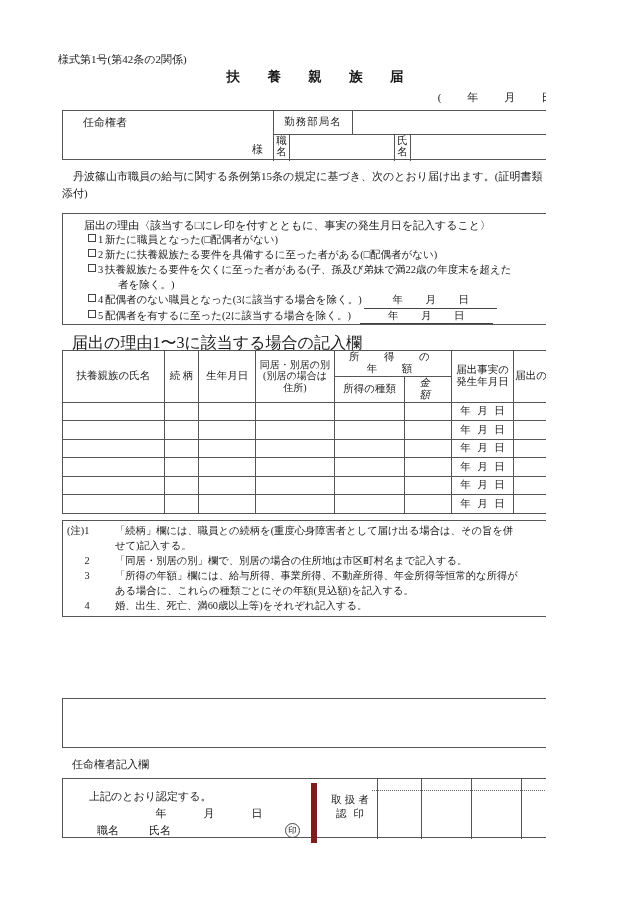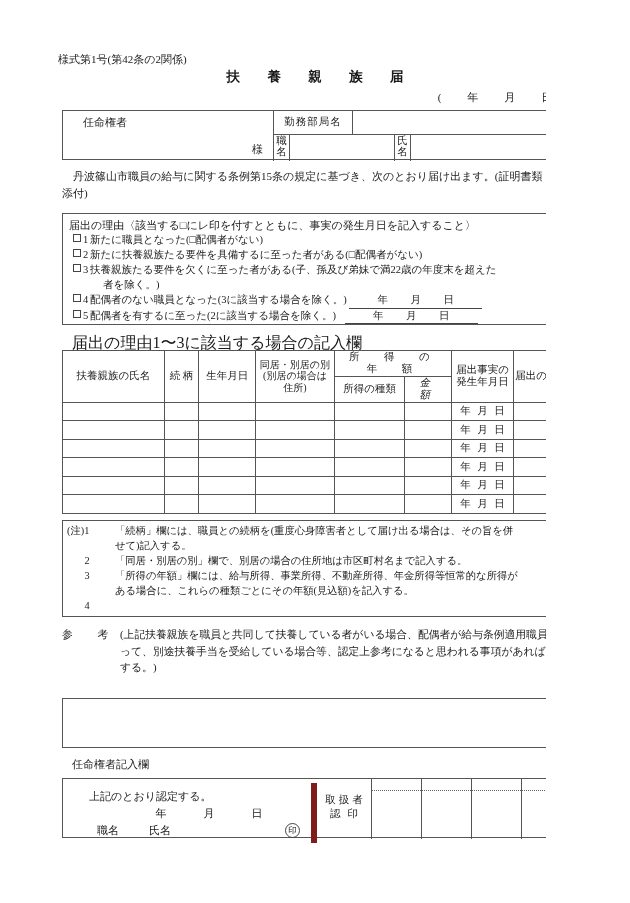--- a/index.html
+++ b/index.html
@@ -139,21 +139,21 @@
     width: 508px;
     font-size: 11px;
     line-height: 1.55;
     text-indent: 11px;
   }
 
   
   #reason-box {
     left: 62px; top: 213px;
     width: 508px; height: 112px;
-    padding: 4px 6px 0 6px;
+    padding: 4px 6px 0 21px;
   }
   #reason-heading { font-size: 11px; }
   .reason-item {
     position: relative;
     font-size: 10.5px;
     line-height: 1.42;
     padding-left: 21px;
   }
   .reason-item .chk {
     position: absolute;
@@ -297,21 +297,21 @@
     font-size: 11px;
   }
   #cert-line2 .d { display:inline-block; width:48px; text-align:center; }
   #cert-line3 {
     position: absolute; left: 34px; top: 40px;
     font-size: 11px;
   }
   #cert-line3 .g { display:inline-block; width:52px; }
   #cert-seal { position: absolute; left: 222px; top: 40px; }
   #cert-handler-label {
-    position: absolute; left: 254px; top: 0;
+    position: absolute; left: 260px; top: 0;
     width: 55px; height: 60px;
     border-right: 1px solid #555;
     box-sizing: border-box;
     text-align: center;
     font-size: 10.5px;
     line-height: 1.35;
     padding-top: 14px;
   }
   #cert-handler-label .l1 { letter-spacing: 3px; padding-left: 3px; display:block;}
   #cert-handler-label .l2 { letter-spacing: 7px; padding-left: 7px; display:block;}
@@ -505,27 +505,24 @@
       <span class="lbl n">2</span>
       <span>「同居・別居の別」欄で、別居の場合の住所地は市区町村名まで記入する。</span>
     </div>
     <div class="note-row">
       <span class="lbl n">3</span>
       <span>「所得の年額」欄には、給与所得、事業所得、不動産所得、年金所得等恒常的な所得が</span>
       <span class="cont">ある場合に、これらの種類ごとにその年額(見込額)を記入する。</span>
     </div>
     <div class="note-row">
       <span class="lbl n">4</span>
+      <span class="cont">婚、出生、死亡、満60歳以上等)をそれぞれ記入する。</span>
     </div>
   </div>
 
-  <div class="abs" id="reference">
-    <span class="ref-label">参　考</span>
-    <span class="ref-body">(上記扶養親族を職員と共同して扶養している者がいる場合、配偶者が給与条例適用職員であって、別途扶養手当を受給している場合等、認定上参考になると思われる事項があれば記入する。)</span>
-  </div>
 
   <div class="abs brd cellpad" id="free-box"></div>
 
   <div class="abs" id="appointer-entry-caption">任命権者記入欄</div>
 
   <div class="abs brd" id="cert-table">
     <div id="cert-left">
       <span id="cert-line1">上記のとおり認定する。</span>
       <span id="cert-line2"><span class="d">年</span><span class="d">月</span><span class="d">日</span></span>
       <span id="cert-line3"><span class="g">職名</span><span>氏名</span></span>

